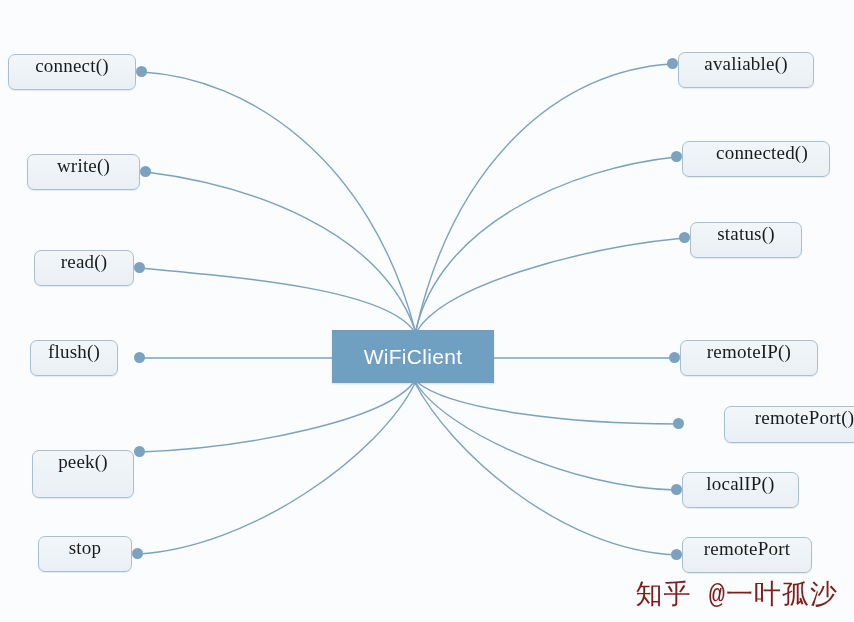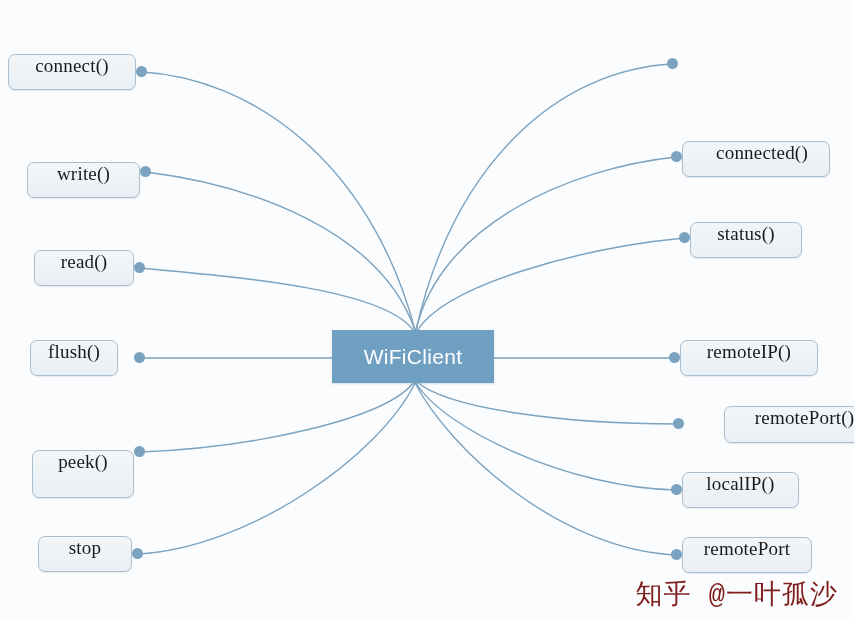--- a/index.html
+++ b/index.html
@@ -110,21 +110,21 @@
       <path d="M 676 490 C 570 488 445 430 416 383"></path>
       <path d="M 676 555 C 560 550 450 450 415 383"></path>
     </g>
   </svg>
 
   <div class="node" style="left:8px;  top:54px;  width:128px; height:36px;">
     <span class="node-label">connect()</span>
   </div>
   <div class="dot" style="left:136px; top:66px;"></div>
 
-  <div class="node" style="left:27px; top:154px; width:113px; height:36px;margin-top:8px;">
+  <div class="node" style="left:27px; top:154px; width:113px; height:36px;">
     <span class="node-label">write()</span>
   </div>
   <div class="dot" style="left:140px; top:166px;"></div>
 
   <div class="node" style="left:34px; top:250px; width:100px; height:36px;">
     <span class="node-label">read()</span>
   </div>
   <div class="dot" style="left:134px; top:262px;"></div>
 
   <div class="node" style="left:30px; top:340px; width:88px; height:36px;">
@@ -139,20 +139,23 @@
 
   <div class="node" style="left:38px; top:536px; width:94px; height:36px;">
     <span class="node-label">stop</span>
   </div>
   <div class="dot" style="left:132px; top:548px;"></div>
 
   <div id="center-node">
     <span class="node-label">WiFiClient</span>
   </div>
 
+  <div class="node" style="left:678px; top:52px; width:136px; height:36px;">
+    <span class="node-label">avaliable()</span>
+  </div>
   <div class="dot" style="left:667px; top:58px;"></div>
 
   <div class="node" style="left:682px; top:141px; width:148px; height:36px;padding-left:12px;">
     <span class="node-label">connected()</span>
   </div>
   <div class="dot" style="left:671px; top:151px;"></div>
 
   <div class="node" style="left:690px; top:222px; width:112px; height:36px;">
     <span class="node-label">status()</span>
   </div>

